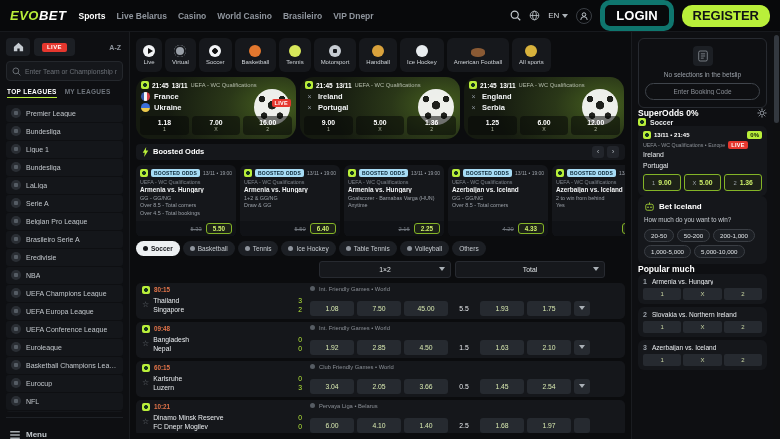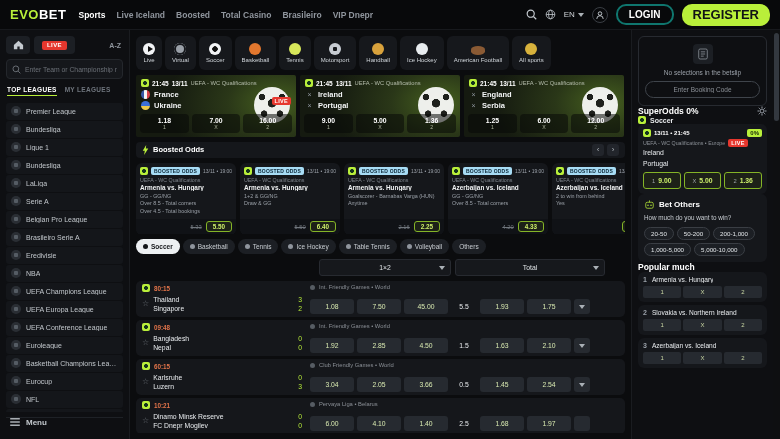--- a/index.html
+++ b/index.html
@@ -1,73 +1,73 @@
 <!DOCTYPE html>
 <html><head>
 <meta charset="utf-8">
 <style>
   *{margin:0;padding:0;box-sizing:border-box}
   html,body{width:780px;height:439px}
   body{background:#0b0c0e;font-family:"Liberation Sans",sans-serif;color:#d6dade;overflow:hidden;font-size:8px}
   .app{width:780px;height:439px;display:flex;flex-direction:column}
   
   .topbar{flex:0 0 30px;background:#08090b;display:flex;align-items:center;padding:0 10px;gap:12px;border-bottom:1px solid #17191d}
-  .logo{font-size:13px;font-weight:bold;letter-spacing:.5px;cursor:pointer}
+  .logo{font-size:13px;font-weight:bold;font-style:italic;letter-spacing:.5px;cursor:pointer}
   .logo .evo{color:#b9ef3a}.logo .bet{color:#fff}
   .mainnav{display:flex;gap:11px;align-items:center}
   .nav-item{font-size:8.5px;font-weight:bold;color:#8f959d;cursor:pointer;white-space:nowrap}
   .nav-item.active{color:#fff}
   .nav-right{margin-left:auto;display:flex;align-items:center;gap:8px}
   .nav-ico{display:inline-flex;align-items:center;cursor:pointer}
   .lang{display:flex;align-items:center;gap:3px;font-size:8px;color:#cfd3d8;cursor:pointer}
   .caret{width:0;height:0;border-left:3px solid transparent;border-right:3px solid transparent;border-top:4px solid #aab0b6;display:inline-block}
   .user-btn{width:16px;height:16px;border:1px solid #3a3e44;border-radius:50%;display:inline-flex;align-items:center;justify-content:center;cursor:pointer}
-  .btn-login{background:transparent;border:2px solid #0f766e;color:#fff;border-radius:10px;padding:3px 11px;font-size:10px;font-weight:bold;cursor:pointer;font-family:inherit}
+  .btn-login{background:transparent;border:5px solid #0f766e;color:#fff;border-radius:10px;padding:3px 11px;font-size:13px;font-weight:bold;cursor:pointer;font-family:inherit}
   .btn-register{background:#b9ef3a;border:none;color:#101215;border-radius:10px;padding:3.5px 11px;font-size:13px;font-weight:bold;cursor:pointer;font-family:inherit}
   
   .content{display:flex;flex:1;min-height:0}
   
   .left{flex:0 0 130px;background:#0e0f12;border-right:1px solid #1a1c20;display:flex;flex-direction:column;padding:6px 6px 0;gap:5px;overflow:hidden}
   .left-top{display:flex;align-items:center;gap:4px}
   .sq-btn{width:24px;height:18px;background:#1c1f24;border-radius:4px;display:flex;align-items:center;justify-content:center;cursor:pointer}
   .live-btn{height:18px;background:#1c1f24;border-radius:4px;display:flex;align-items:center;justify-content:center;padding:0 8px;cursor:pointer}
   .live-pill{background:#e6372e;color:#fff;font-size:6px;font-weight:bold;padding:1.5px 5px;border-radius:2px;letter-spacing:.4px}
   .az{margin-left:auto;font-size:7px;color:#8f959d;font-weight:bold;cursor:pointer;padding-right:2px}
   .search-box{height:20px;background:#15171b;border:1px solid #24272c;border-radius:4px;display:flex;align-items:center;padding:0 5px;gap:4px}
   .search-box input{flex:1;min-width:0;background:transparent;border:none;outline:none;color:#cfd3d8;font-size:6.8px;font-family:inherit}
   .search-box input::placeholder{color:#6b7077}
   .lg-tabs{display:flex;gap:8px;padding:2px 1px}
   .lg-tab{font-size:6.5px;font-weight:bold;color:#6f757d;cursor:pointer;letter-spacing:.3px}
   .lg-tab.active{color:#fff;border-bottom:1.5px solid #b9ef3a;padding-bottom:2px}
   .lg-list{display:flex;flex-direction:column;gap:1.5px;overflow:hidden;flex:1}
   .lg-item{height:16.5px;display:flex;align-items:center;gap:5px;background:#14161a;border-radius:3px;padding:0 5px;cursor:pointer;flex:0 0 16.5px}
   .lg-ico{width:10px;height:10px;border-radius:50%;background:radial-gradient(circle at 50% 50%,#555c64 0 2px,#2a2e34 2.5px);flex:0 0 10px}
   .lg-label{font-size:7px;color:#c3c8cd;white-space:nowrap;overflow:hidden;text-overflow:ellipsis}
-  .menu-bottom{margin-top:auto;height:22px;border-top:1px solid #1e2126;display:flex;align-items:flex-start;gap:6px;padding:0 4px;cursor:pointer;flex:0 0 22px}
+  .menu-bottom{margin-top:auto;height:22px;border-top:1px solid #1e2126;display:flex;align-items:flex-end;gap:6px;padding:0 4px;cursor:pointer;flex:0 0 22px}
   .menu-label{font-size:8px;color:#c3c8cd;font-weight:bold}
   
   .main{flex:1;min-width:0;padding:6px;display:flex;flex-direction:column;gap:5px;overflow:hidden}
   .sp-tabs{display:flex;gap:3px}
   .sp-tab{height:34px;background:#16181c;border-radius:6px;display:inline-flex;flex-direction:column;align-items:center;justify-content:center;gap:2px;padding:0 7px;cursor:pointer;white-space:nowrap}
   .sp-label{font-size:6px;color:#cfd4d9}
   .sp-ico{width:12px;height:12px;border-radius:50%;position:relative}
   .ico-live{background:#f2f4f6}
   .ico-live::after{content:"";position:absolute;left:4.5px;top:3px;border-left:5px solid #111;border-top:3px solid transparent;border-bottom:3px solid transparent}
   .ico-virtual{background:#9aa0a8;box-shadow:inset 0 0 0 2px #16181c,inset 0 0 0 3px #9aa0a8}
   .ico-soccer{background:radial-gradient(circle at 50% 50%,#111 0 2.5px,#f2f4f6 3px)}
   .ico-basketball{background:#e2772e}
   .ico-tennis{background:#d7e75a}
   .ico-motorsport{background:radial-gradient(circle at 50% 50%,#16181c 0 2px,#c7ccd2 2.5px)}
   .ico-handball{background:#d9a23c}
   .ico-hockey{background:#e8ecef}
   .ico-football{background:#8a5a34;border-radius:50%/38%;width:14px;height:9px;margin-top:2px}
   .ico-allsports{background:#d8b23c}
   
   .ft-row{display:flex;gap:4px}
-  .ft-card{width:160px;height:62px;border-radius:2px;position:relative;overflow:hidden;cursor:pointer;background:radial-gradient(110px 70px at 88% 45%,#46601f 0%,#2a3718 45%,#151a10 100%);padding:4px 5px;flex:0 0 160px}
+  .ft-card{width:160px;height:62px;border-radius:14px;position:relative;overflow:hidden;cursor:pointer;background:radial-gradient(110px 70px at 88% 45%,#46601f 0%,#2a3718 45%,#151a10 100%);padding:4px 5px;flex:0 0 160px}
   .ft-ball{position:absolute;right:6px;top:12px;width:36px;height:36px;border-radius:50%;background-image:radial-gradient(circle at 50% 45%,#1c1c1c 0 4px,transparent 4.5px),radial-gradient(circle at 22% 28%,#1c1c1c 0 3px,transparent 3.5px),radial-gradient(circle at 78% 28%,#1c1c1c 0 3px,transparent 3.5px),radial-gradient(circle at 28% 74%,#1c1c1c 0 3px,transparent 3.5px),radial-gradient(circle at 72% 74%,#1c1c1c 0 3px,transparent 3.5px),radial-gradient(circle at 45% 40%,#fdfdfd 0 100%);opacity:.92}
   .ft-head{display:flex;align-items:center;gap:3px;white-space:nowrap;overflow:hidden;position:relative;z-index:1}
   .ft-time{font-size:6.5px;font-weight:bold;color:#fff}
   .ft-date{font-size:6.5px;font-weight:bold;color:#fff}
   .ft-comp{font-size:5.8px;color:#b4bcab;overflow:hidden;text-overflow:ellipsis}
   .ft-team{display:flex;align-items:center;gap:4px;margin-top:2.5px;position:relative;z-index:1}
   .ft-team .name{font-size:7.5px;font-weight:bold;color:#f2f4f5}
   .flag{width:9px;height:9px;border-radius:50%;flex:0 0 9px;display:inline-block}
   .flag-fr{background:linear-gradient(90deg,#3757a6 0 33%,#f2f4f6 33% 66%,#d8414a 66%)}
   .flag-ua{background:linear-gradient(180deg,#3b6fd8 0 50%,#ecc94b 50%)}
@@ -168,23 +168,23 @@
 <body>
 
 <div class="app">
 
   <header class="topbar">
     <div class="logo">
       <span class="evo">EVO</span><span class="bet">BET</span>
     </div>
     <nav class="mainnav">
       <span class="nav-item active">Sports</span>
-      <span class="nav-item">Live Iceland</span>
-      <span class="nav-item">Boosted</span>
-      <span class="nav-item">Total Casino</span>
+      <span class="nav-item">Live Belarus</span>
+      <span class="nav-item">Casino</span>
+      <span class="nav-item">World Casino</span>
       <span class="nav-item">Brasileiro</span>
       <span class="nav-item">VIP Dnepr</span>
     </nav>
     <div class="nav-right">
       <span class="nav-ico">
           <svg viewBox="0 0 14 14" width="11" height="11">
             <circle cx="6" cy="6" r="4.5" fill="none" stroke="#c6ccd2" stroke-width="1.5"></circle>
             <line x1="9.5" y1="9.5" x2="13" y2="13" stroke="#c6ccd2" stroke-width="1.5"></line>
           </svg>
         </span>
@@ -808,21 +808,21 @@
       </div>
 
       <div class="bm-card">
         <div class="bm-head">
           <svg viewBox="0 0 14 12" width="11" height="9">
               <rect x="2" y="3" width="10" height="8" rx="2" fill="none" stroke="#b9ef3a"></rect>
               <circle cx="5" cy="7" r="1" fill="#b9ef3a"></circle>
               <circle cx="9" cy="7" r="1" fill="#b9ef3a"></circle>
               <line x1="7" y1="0.5" x2="7" y2="3" stroke="#b9ef3a"></line>
             </svg>
-          <span class="bm-title">Bet Others</span>
+          <span class="bm-title">Bet Iceland</span>
         </div>
         <div class="bm-q-text">How much do you want to win?</div>
         <div class="bm-chips">
           <span class="bm-chip">20-50</span>
           <span class="bm-chip">50-200</span>
           <span class="bm-chip">200-1,000</span>
           <span class="bm-chip">1,000-5,000</span>
           <span class="bm-chip">5,000-10,000</span>
         </div>
       </div>

